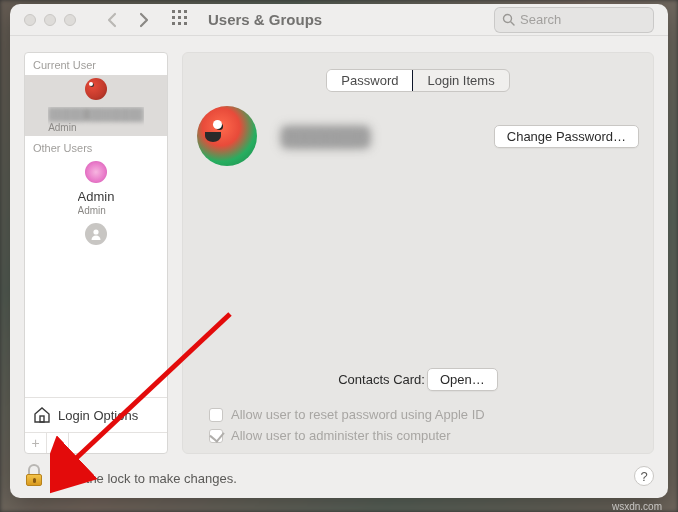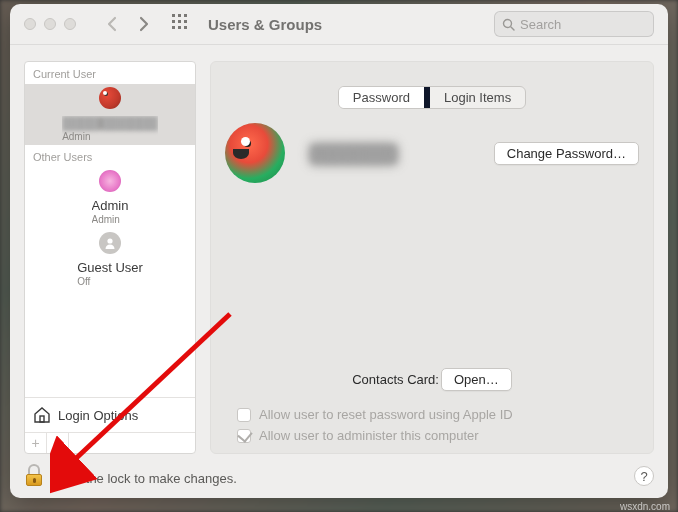--- a/index.html
+++ b/index.html
@@ -1,76 +1,76 @@
 <!DOCTYPE html>
 <html><head>
   <meta charset="utf-8">
   <style>
     * { box-sizing: border-box; margin: 0; padding: 0; font-family: -apple-system, "Helvetica Neue", Arial, sans-serif; -webkit-font-smoothing: antialiased; }
     body { width: 678px; height: 512px; background: #333; position: relative; overflow: hidden; }
     .bg-blur { position: absolute; inset: 0; background: linear-gradient(135deg,#8a7a6a 0%,#6b7a6a 25%,#a89080 50%,#7a8a7a 75%,#9a8a7a 100%); filter: blur(2px); opacity: 0.6; }
     .window { position: absolute; top: 4px; left: 10px; right: 10px; bottom: 14px; background: #efeeed; border-radius: 10px; box-shadow: 0 8px 30px rgba(0,0,0,0.35); display: flex; flex-direction: column; overflow: hidden; }
-    .toolbar { height: 41px; display: flex; align-items: center; padding: 0 14px; gap: 12px; border-bottom: 1px solid rgba(0,0,0,0.08); }
+    .toolbar { height: 32px; display: flex; align-items: center; padding: 0 14px; gap: 12px; border-bottom: 1px solid rgba(0,0,0,0.08); }
     .traffic { display: flex; gap: 8px; }
     .dot { width: 12px; height: 12px; border-radius: 50%; background: #dedcd9; border: 0.5px solid #c9c7c4; }
     .nav-btns { display: flex; gap: 22px; margin-left: 18px; color: #bab8b5; }
     .nav-btns svg { display: block; }
     .nav-forward { color: #8a8885; }
     .grid-icon { margin-left: 10px; color: #7a7875; }
     .title { font-size: 15px; font-weight: 600; color: #737270; margin-left: 8px; }
     .spacer { flex: 1; }
     .search-wrap { width: 160px; height: 26px; background: rgba(0,0,0,0.04); border: 1px solid rgba(0,0,0,0.12); border-radius: 6px; display: flex; align-items: center; padding: 0 7px; gap: 5px; }
     .search-wrap svg { flex-shrink: 0; }
     .search-input { flex: 1; border: none; background: transparent; font-size: 13px; color: #6a6a6a; outline: none; }
     .search-input::placeholder { color: #a2a09e; }
     .body-row { flex: 1; display: flex; padding: 16px 14px 8px 14px; gap: 14px; min-height: 0; }
-    .sidebar { width: 172px; background: #fff; border: 1px solid #d8d7d5; border-radius: 4px; display: flex; flex-direction: column; font-size: 13px; overflow: hidden; }
+    .sidebar { width: 144px; background: #fff; border: 1px solid #d8d7d5; border-radius: 4px; display: flex; flex-direction: column; font-size: 13px; overflow: hidden; }
     .sb-header { padding: 6px 8px 4px; font-size: 11px; color: #a09e9b; }
     .sb-item { display: flex; align-items: center; gap: 7px; padding: 3px 8px; flex-direction: column; }
     .sb-item.selected { background: #dddbd9; }
     .avatar-sm { width: 22px; height: 22px; border-radius: 50%; display: flex; align-items: center; justify-content: center; flex-shrink: 0; }
     .av-parrot-sm { background: radial-gradient(circle at 35% 35%, #e84b3a 0%, #c0392b 60%, #8a2a1f 100%); position: relative; overflow: hidden; }
     .av-parrot-sm::after { content:""; position:absolute; left:4px; top:4px; width:4px; height:4px; background:#fff; border-radius:50%; box-shadow: 1px 1px 0 0 #333; }
     .av-flower { background: radial-gradient(circle at 50% 50%, #f7b5e0 0%, #e878c8 60%, #c850a8 100%); }
     .av-generic { background: #c8c6c3; }
     .sb-text { display: flex; flex-direction: column; line-height: 1.15; overflow: hidden; }
     .sb-name { font-size: 13px; color: #3a3a3a; white-space: nowrap; overflow: hidden; text-overflow: ellipsis; }
     .sb-name.blur { color: transparent; text-shadow: 0 0 6px rgba(80,80,80,0.9); color:#aaa; filter: blur(2px); }
     .sb-role { font-size: 10px; color: #8a8885; }
     .sb-flex { flex: 1; }
     .sb-login { display: flex; align-items: center; gap: 7px; padding: 8px; border-top: 1px solid #e4e2e0; }
     .sb-login-label { font-size: 13px; color: #3a3a3a; }
     .sb-toolbar { display: flex; border-top: 1px solid #e4e2e0; }
     .sb-tbtn { width: 22px; height: 20px; display: flex; align-items: center; justify-content: center; color: #b8b6b3; font-size: 14px; border-right: 1px solid #e4e2e0; }
     .content { flex: 1; background: #e7e6e4; border: 1px solid #dfdedc; border-radius: 6px; padding: 0 14px 10px; display: flex; flex-direction: column; position: relative; }
     .tab { padding: 3px 14px; color: #4a4a4a; }
     .tab.active { background: #fff; }
-    .tab + .tab { border-left: 6px solid #0f172a; }
+    .tab + .tab { border-left: 1px solid #0f172a; }
     .user-row { display: flex; align-items: center; gap: 26px; margin-top: 14px; }
     .avatar-lg { width: 60px; height: 60px; border-radius: 50%; background: radial-gradient(circle at 40% 35%, #ff6a4d 0%, #e84b3a 35%, #27ae60 65%, #1e8449 100%); position: relative; overflow: hidden; flex-shrink: 0; }
     .avatar-lg::before { content:""; position:absolute; left:16px; top:14px; width:9px; height:9px; background:#fff; border-radius:50%; box-shadow: 2px 2px 0 -1px #222; }
     .avatar-lg::after { content:""; position:absolute; left:8px; top:26px; width:16px; height:10px; background:#2a2a2a; border-radius:0 0 8px 8px / 0 0 6px 6px; }
     .user-name { font-size: 15px; font-weight:600; color: transparent; text-shadow: 0 0 8px rgba(90,90,90,0.95); filter: blur(3px); flex: 1; color:#a0a0a0;}
     .btn { background: #fff; border: 1px solid #c9c7c4; border-radius: 5px; padding: 3px 12px; font-size: 13px; color: #2a2a2a; cursor: pointer; box-shadow: 0 1px 1px rgba(0,0,0,0.04); }
     .content-flex { flex: 1; }
     .contacts-row { display: flex; align-items: center; justify-content: center; gap: 2px; font-size: 13px; color: #2a2a2a; margin-bottom: 10px; }
     .check-row { display: flex; align-items: center; gap: 8px; font-size: 13px; color: #a8a6a3; margin: 6px 0 0 12px; }
     .checkbox { width: 14px; height: 14px; border: 1px solid #c9c7c4; border-radius: 3px; background: #fff; position: relative; flex-shrink: 0; }
     .checkbox.checked::after { content:""; position:absolute; left:2px; top:-1px; width:8px; height:10px; border-right:2px solid #b0aeab; border-bottom:2px solid #b0aeab; transform: rotate(40deg); }
     .footer { display: flex; align-items: flex-end; gap: 10px; padding: 0 14px 12px; }
     .lock-icon { width: 20px; height: 24px; position: relative; }
     .lock-body { position:absolute; bottom:0; left:2px; width:16px; height:12px; background: linear-gradient(#f3c34a,#d99a1f); border-radius:2px; border:1px solid #b8821a; }
     .lock-body::after{content:"";position:absolute;left:6px;top:3px;width:3px;height:5px;background:#8a5a10;border-radius:2px;}
     .lock-shackle { position:absolute; top:2px; left:4px; width:12px; height:12px; border:2px solid #b8b6b3; border-bottom:none; border-radius:7px 7px 0 0; }
     .footer-text { font-size: 13px; color: #5a5957; }
     .help-btn { margin-left: auto; width: 20px; height: 20px; border-radius: 50%; border: 1px solid #c9c7c4; background: #fff; display: flex; align-items: center; justify-content: center; font-size: 13px; color: #5a5957; }
     .arrow { position: absolute; pointer-events: none; }
-    .watermark { position: absolute; right: 8px; bottom: 0; font-size: 10px; color: rgba(255,255,255,0.65); font-family: Arial; }
+    .watermark { position: absolute; right: 16px; bottom: 0; font-size: 10px; color: rgba(255,255,255,0.65); font-family: Arial; }
     .tabs-container{display:flex;justify-content:center;padding-top:0;}
-    .segmented{margin-top:24px;align-self:center;display:inline-flex;border:1px solid #c9c7c4;border-radius:6px;overflow:hidden;font-size:13px;background:#f0efed;}
+    .segmented{margin-top:16px;align-self:center;display:inline-flex;border:1px solid #c9c7c4;border-radius:6px;overflow:hidden;font-size:13px;background:#f0efed;}
   </style>
 </head>
 <body>
 
 <div class="bg-blur"></div>
 
 <div class="window">
 
   <div class="toolbar">
     <div class="traffic">
@@ -132,24 +132,20 @@
           <span class="sb-role">Admin</span>
         </div>
       </div>
       <div class="sb-item">
         <div class="avatar-sm av-generic">
           <svg width="14" height="14" viewBox="0 0 14 14" fill="#fff">
               <circle cx="7" cy="5" r="2.6"></circle>
               <path d="M2.5 13c0-2.6 2-4.4 4.5-4.4S11.5 10.4 11.5 13z"></path>
             </svg>
         </div>
-        <div class="sb-text">
-          <span class="sb-name">Guest User</span>
-          <span class="sb-role">Off</span>
-        </div>
       </div>
       <div class="sb-flex"></div>
       <div class="sb-login">
         <svg width="18" height="18" viewBox="0 0 18 18" fill="none" stroke="#3a3a3a" stroke-width="1.4">
             <path d="M2 8 L9 2 L16 8 V16 H2 Z"></path>
             <rect x="7" y="10" width="4" height="6"></rect>
           </svg>
         <span class="sb-login-label">Login Options</span>
       </div>
       <div class="sb-toolbar">

